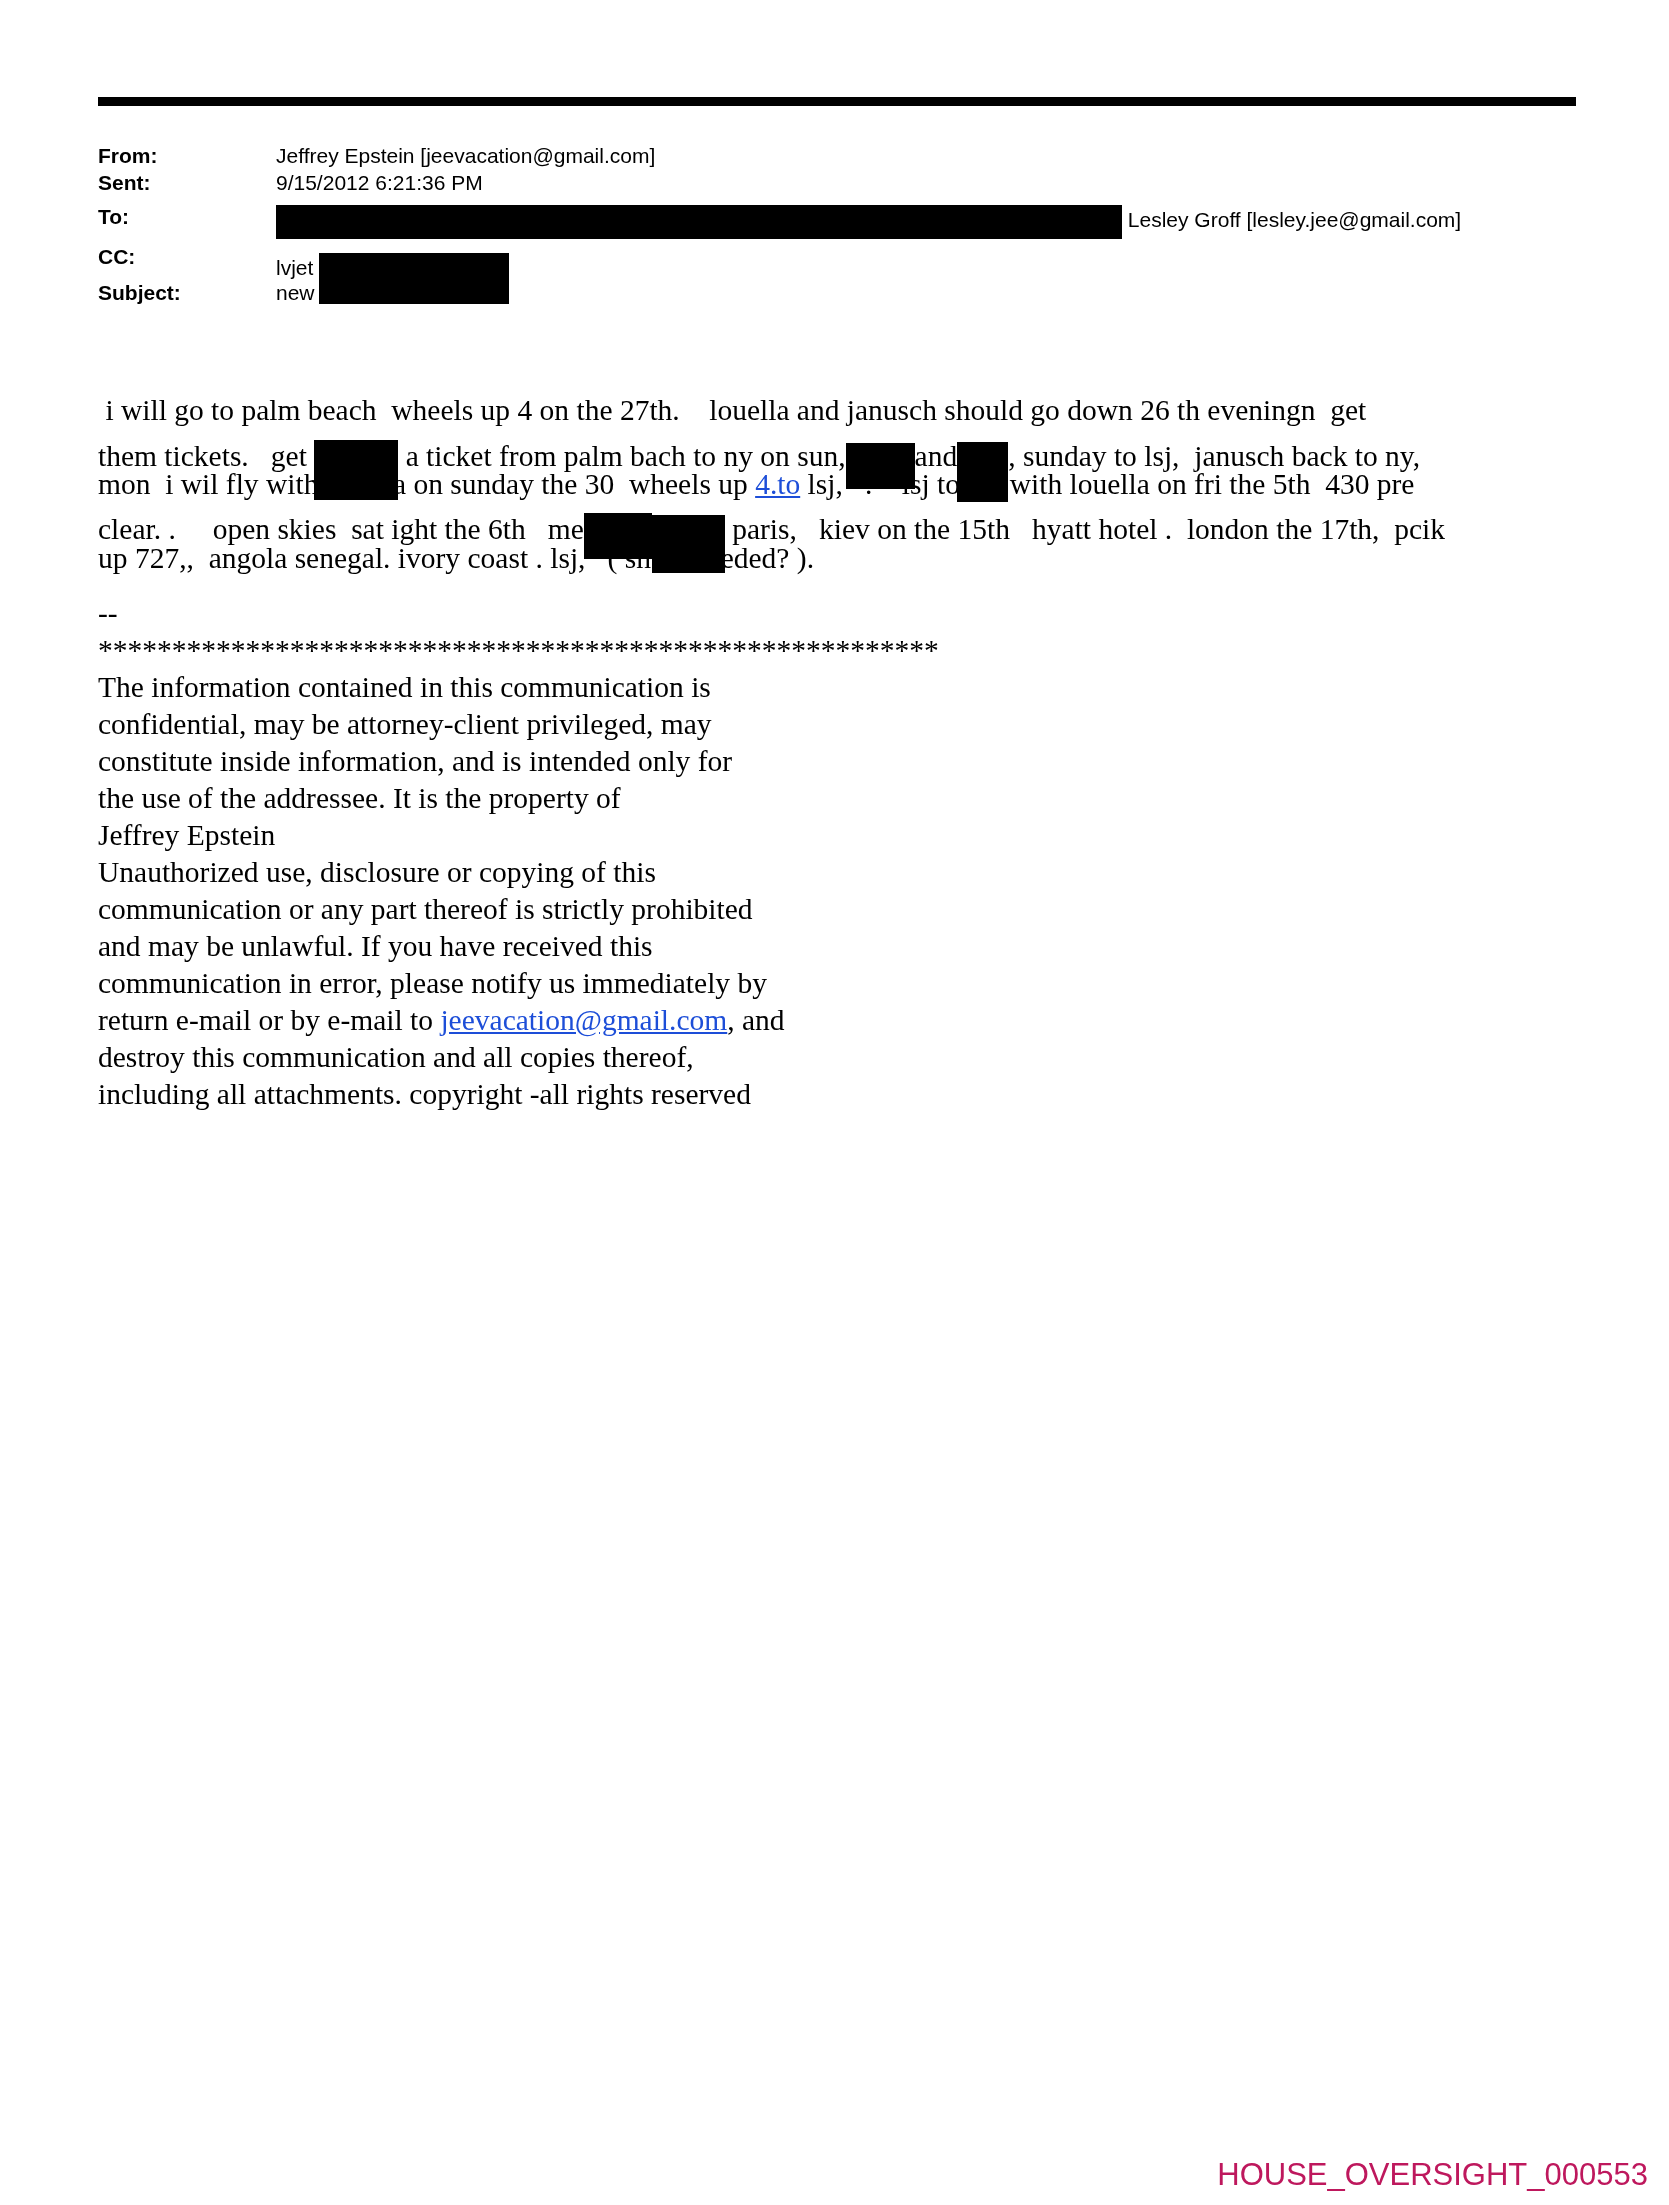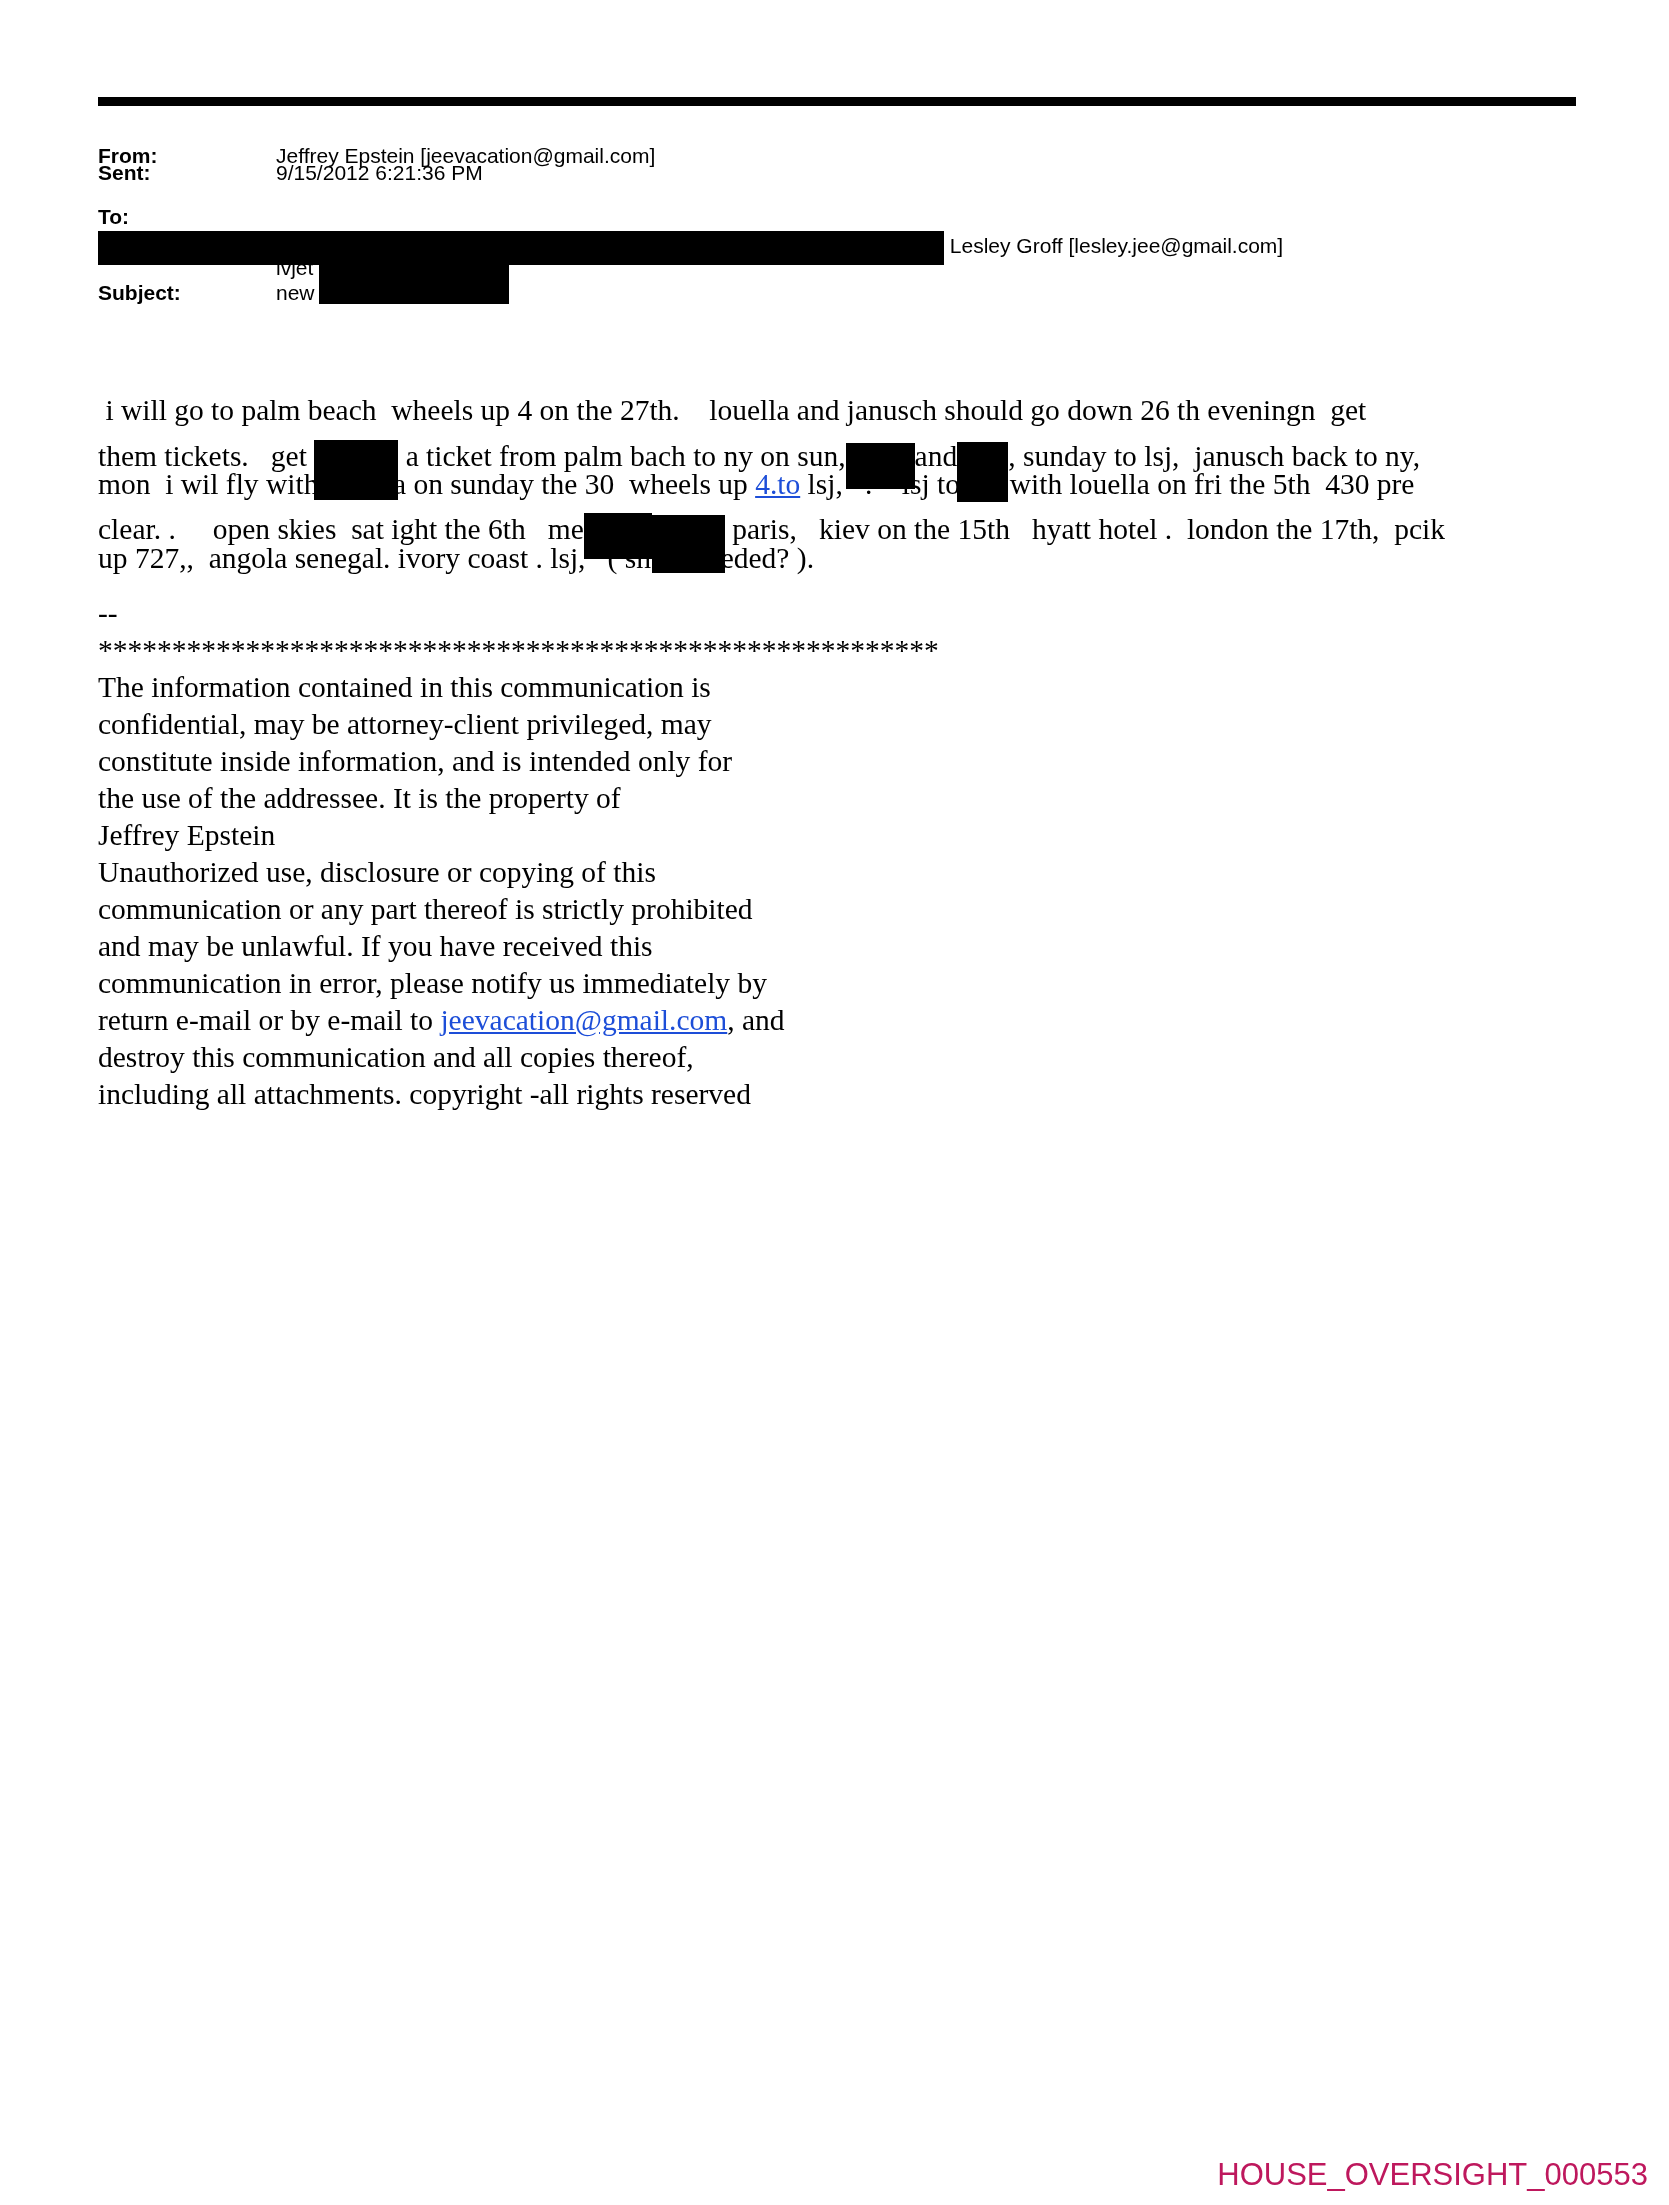--- a/index.html
+++ b/index.html
@@ -15,22 +15,22 @@
   }
   .header{
     position:absolute;left:98px;top:0;width:1506px;
     font-family:"Liberation Sans","DejaVu Sans",sans-serif;
     font-size:21px;line-height:26px;
   }
   .hrow{position:absolute;left:0;display:flex;align-items:flex-start;white-space:pre;}
   .hrow .hlabel{display:inline-block;width:178px;font-weight:bold;}
   .hrow .hvalue{display:inline-block;white-space:pre;text-align:right;}
   .row-from{top:143px;}
-  .row-sent{top:160px;}
-  .row-to{top:204px;flex-direction:column;}
+  .row-sent{top:170px;}
+  .row-to{top:204px;}
   .row-cc{top:244px;}
   .row-subject{top:280px;}
   .redact{
     display:inline-block;background:#000;position:relative;vertical-align:middle;
   }
   .body-para{
     position:absolute;left:98px;top:372px;width:1545px;
     font-size:29.5px;line-height:37px;margin-top:20px;
   }
   .sig-block{

